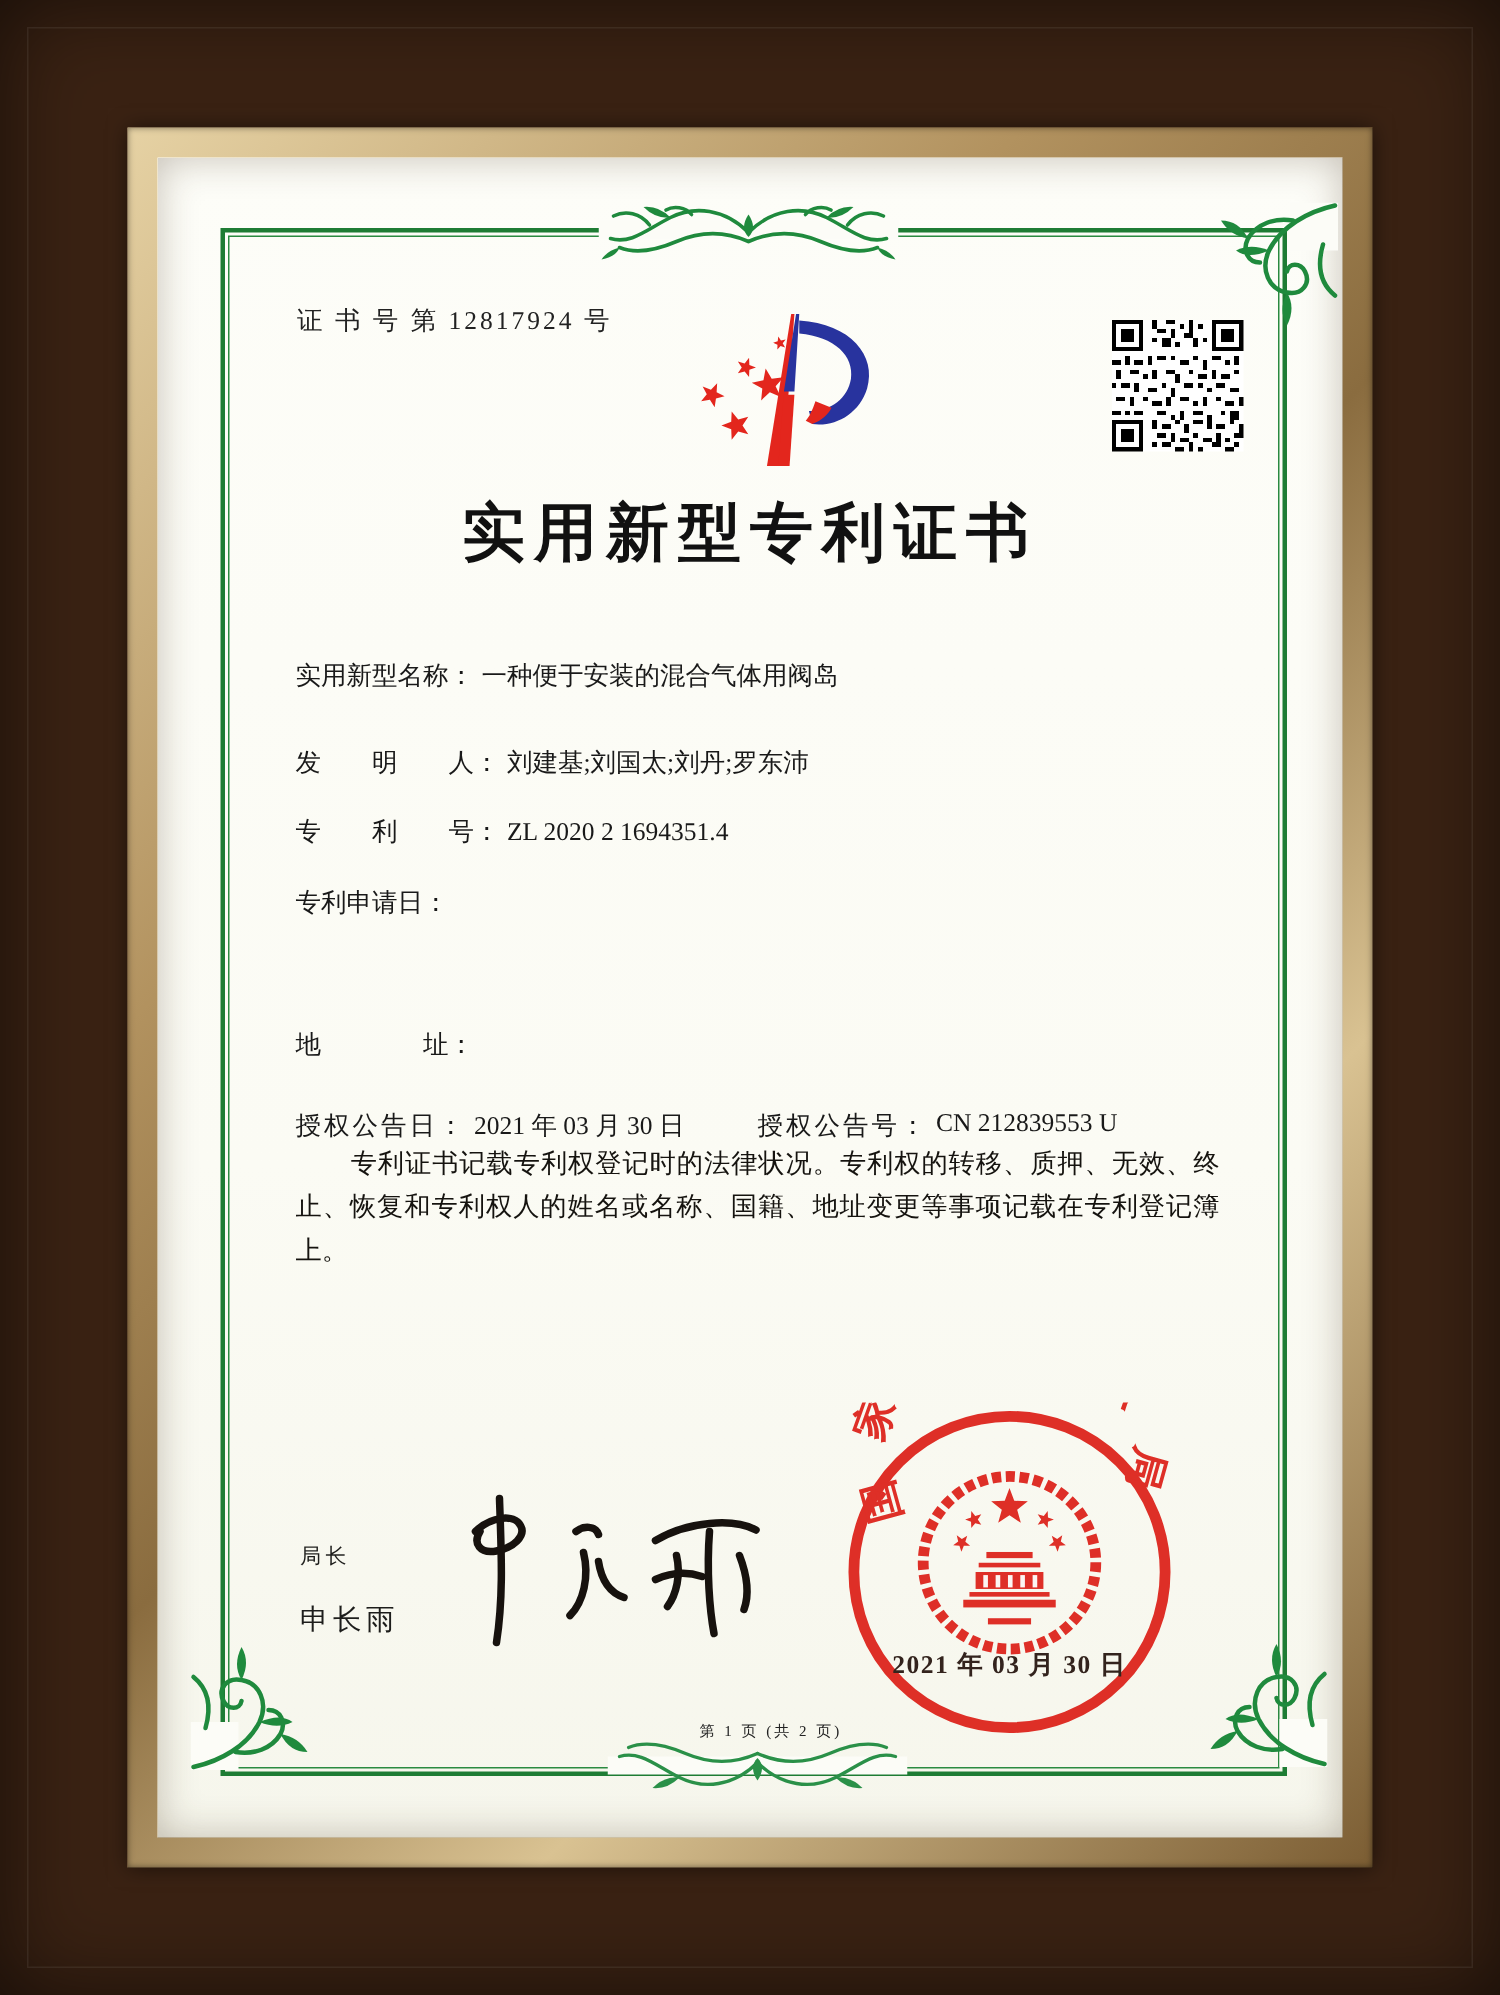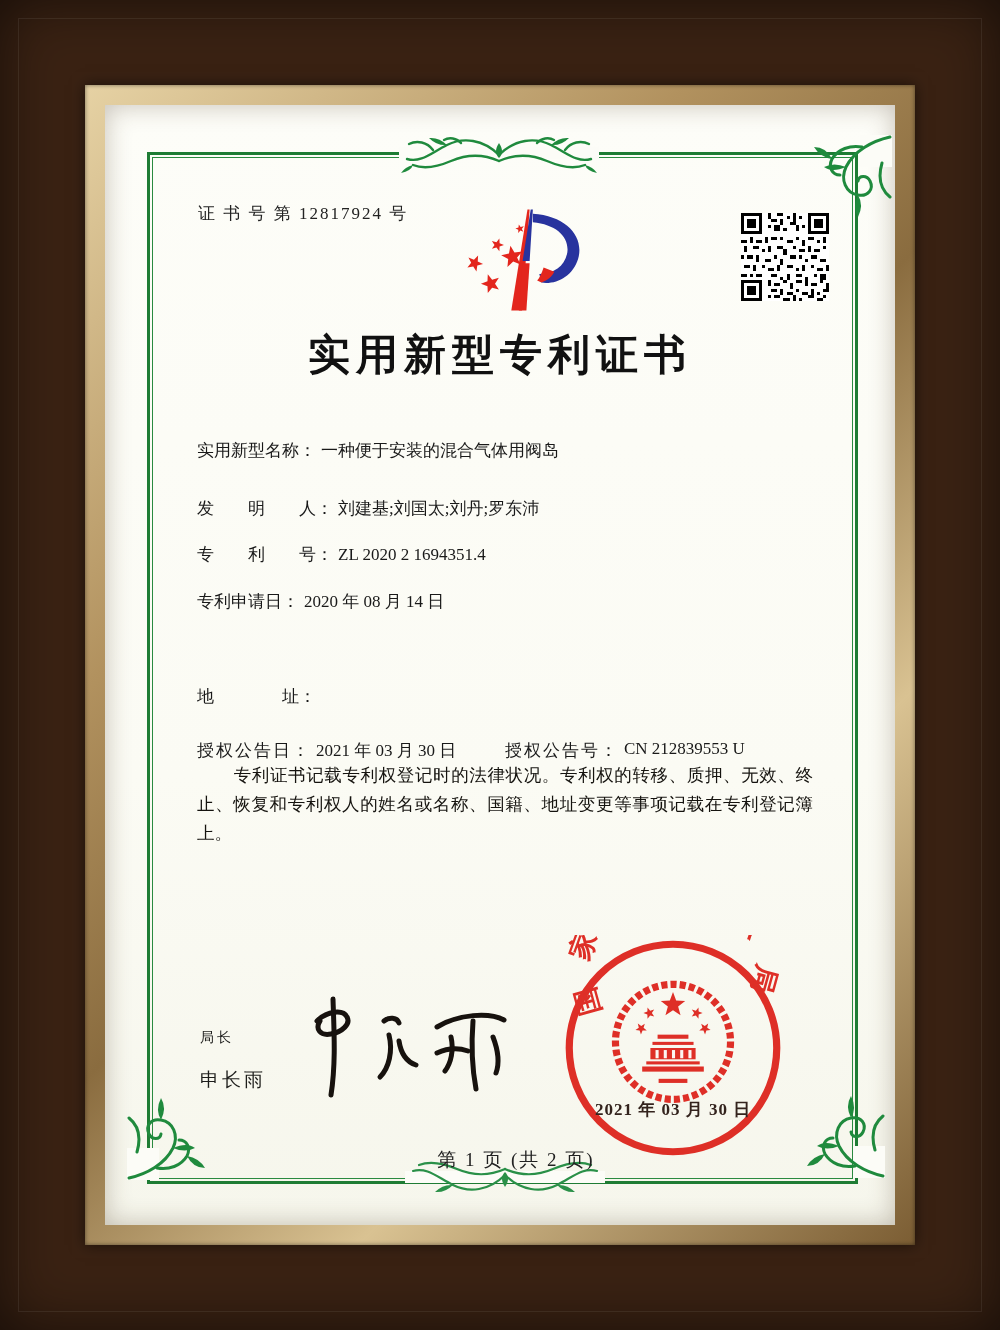--- a/index.html
+++ b/index.html
@@ -43,22 +43,22 @@
   .grant-row .flabel{letter-spacing:2px;}
   .paras{position:absolute;left:92px;top:656px;width:616px;font-size:17.5px;
     line-height:29px;text-align:justify;color:#15130f;}
   .paras p{margin:0;text-indent:2.1em;}
   .sig-title{position:absolute;left:95px;top:924px;font-size:14px;letter-spacing:3px;}
   .sig-name{position:absolute;left:95px;top:962px;font-size:19px;letter-spacing:3px;}
   .sig-script{position:absolute;left:182px;top:888px;width:250px;height:115px;}
   .seal{position:absolute;left:455px;top:830px;width:226px;height:226px;opacity:.93;}
   .seal-date{position:absolute;left:455px;top:993px;width:226px;text-align:center;
     font-size:17px;letter-spacing:1px;color:#33231d;font-weight:600;}
-  .footer{position:absolute;left:16px;top:1042px;width:790px;text-align:center;
-    font-size:19px;letter-spacing:2px;color:#222;}
+  .footer{position:absolute;left:0;top:1042px;width:790px;text-align:center;
+    font-size:10px;letter-spacing:2px;color:#222;padding-left:14px;}
   
   .orn{position:absolute;pointer-events:none;}
   .band-top{left:294px;top:24px;width:200px;height:46px;}
   .band-bottom{left:300px;top:1050px;width:200px;height:46px;transform:scaleY(-1);}
   .fl-tr{left:697px;top:30px;width:90px;height:90px;transform:scaleY(-1);}
   .fl-bl{left:22px;top:985px;width:90px;height:90px;transform:scaleX(-1);}
   .fl-br{left:690px;top:983px;width:90px;height:90px;}
 </style>
 </head>
 <body>
@@ -216,21 +216,20 @@
       <div class="frow" style="top:332px">
         <span class="flabel">实用新型名称：</span>
         <span class="fvalue">一种便于安装的混合气体用阀岛</span>
       </div>
       <div class="frow" style="top:436px">
         <span class="flabel">专　　利　　号：</span>
         <span class="fvalue">ZL 2020 2 1694351.4</span>
       </div>
       <div class="frow" style="top:483px">
         <span class="flabel">专利申请日：</span>
-        <span class="fvalue">2020 年 08 月 14 日</span>
       </div>
       <div class="frow" style="top:578px">
         <span class="flabel">地　　　　址：</span>
       </div>
 
       <div class="grant-row">
         <span class="pair">
           <span class="flabel">授权公告日：</span>
           <span class="fvalue">2021 年 03 月 30 日</span>
         </span>

